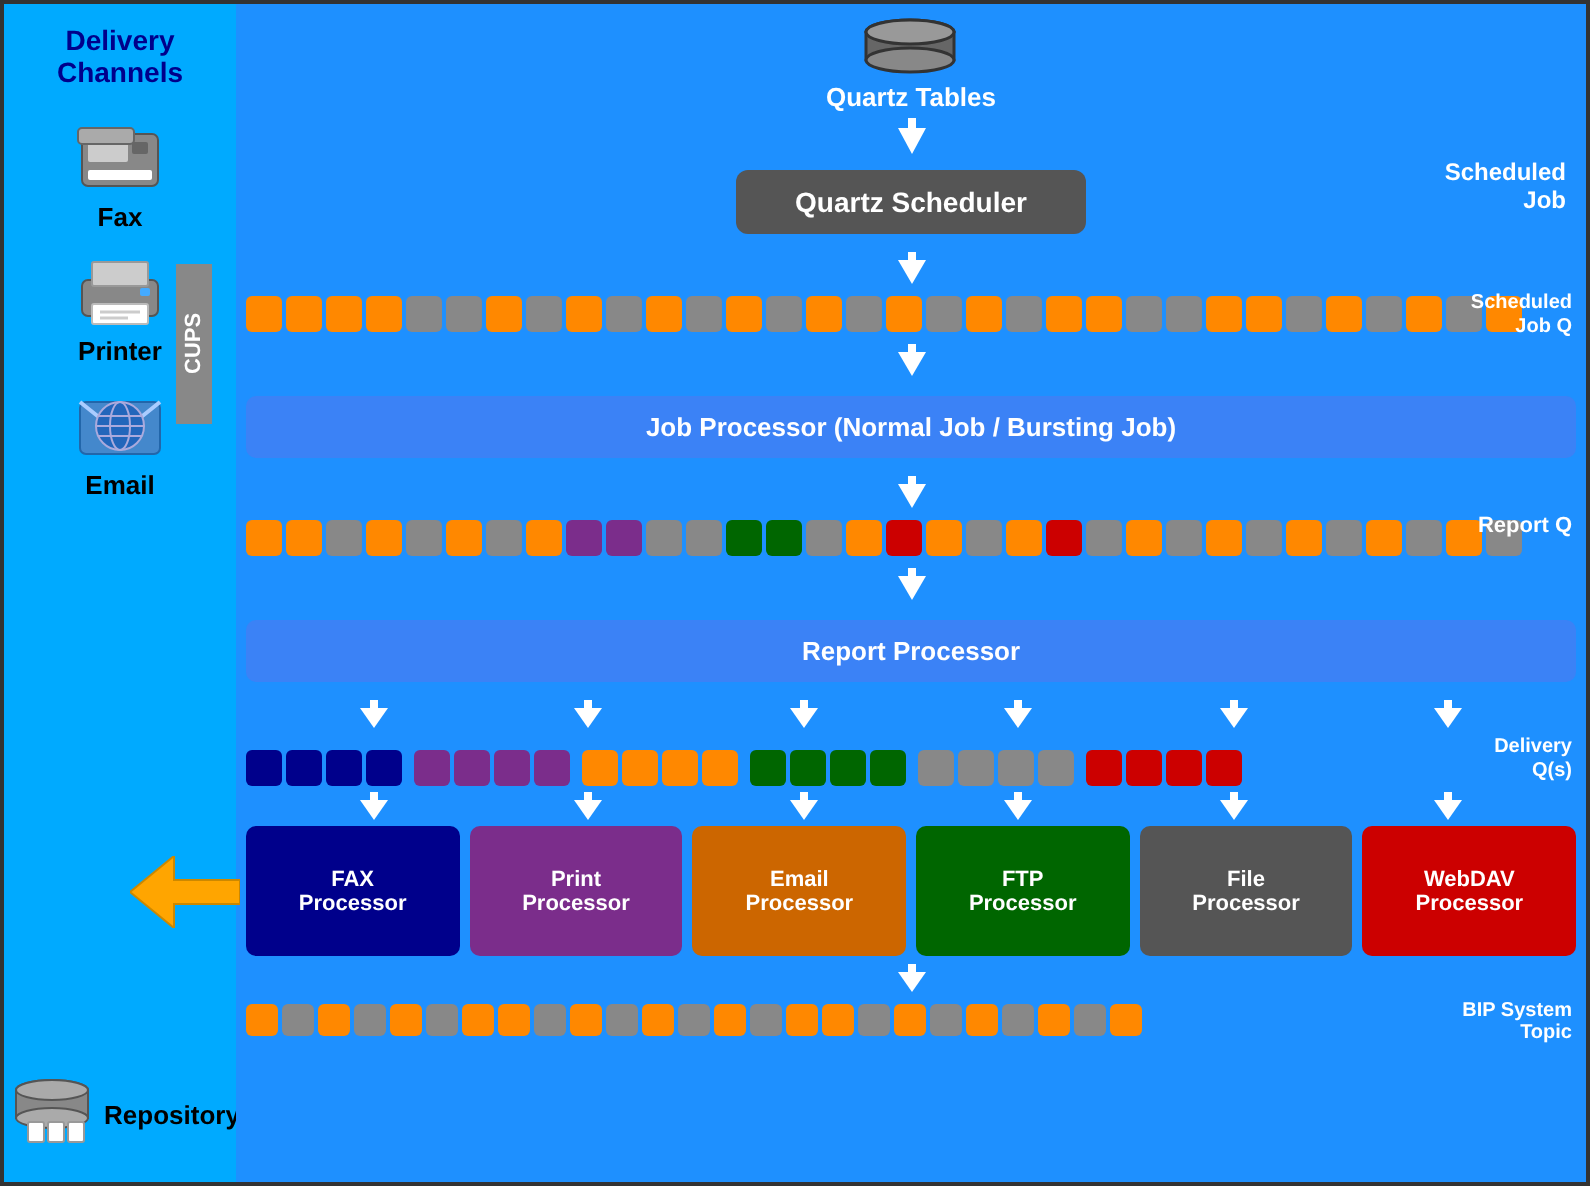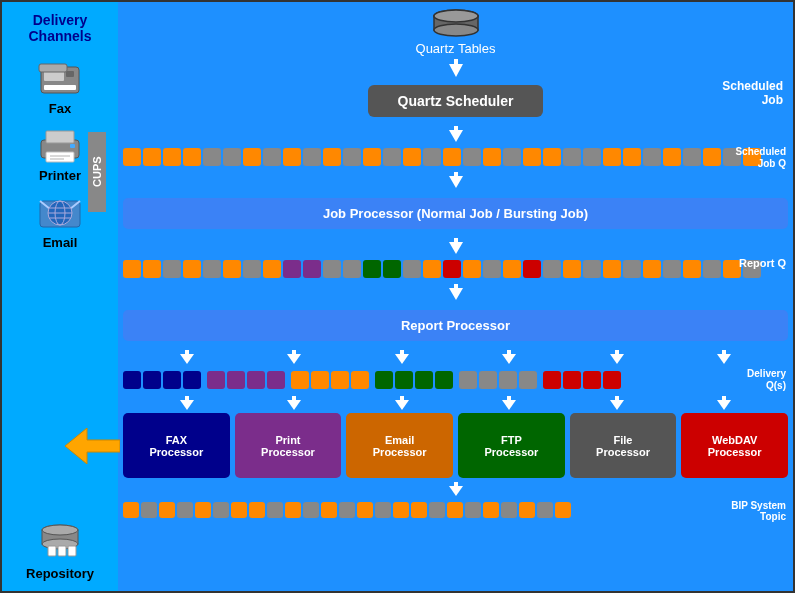--- a/index.html
+++ b/index.html
@@ -66,21 +66,21 @@
       font-weight: bold;
       height: 80px;
       display: flex;
       align-items: center;
       justify-content: center;
     }
 
     .repository-item {
       margin-top: auto;
       display: flex;
-      flex-direction: column;
+      flex-direction: row;
       align-items: center;
       text-align: right;
     }
 
     
     .main-area {
       flex: 1;
       background: #1e90ff;
       display: flex;
       flex-direction: column;
@@ -100,21 +100,21 @@
 
     .quartz-tables-box {
       display: flex;
       flex-direction: column;
       align-items: center;
       gap: 2px;
     }
 
     .quartz-tables-label {
       color: white;
-      font-weight: normal;
+      font-weight: bold;
       font-size: 13px;
     }
 
     
     .scheduler-row {
       display: flex;
       align-items: center;
       justify-content: center;
       height: 44px;
       position: relative;
@@ -188,21 +188,21 @@
     .arrow-down {
       display: flex;
       justify-content: center;
       align-items: center;
       height: 14px;
     }
 
     
     .delivery-q-row {
       display: flex;
-      align-items: center;
+      align-items: flex-end;
       gap: 6px;
       height: 26px;
       position: relative;
     }
 
     .delivery-q-group {
       display: flex;
       gap: 2px;
     }
 

